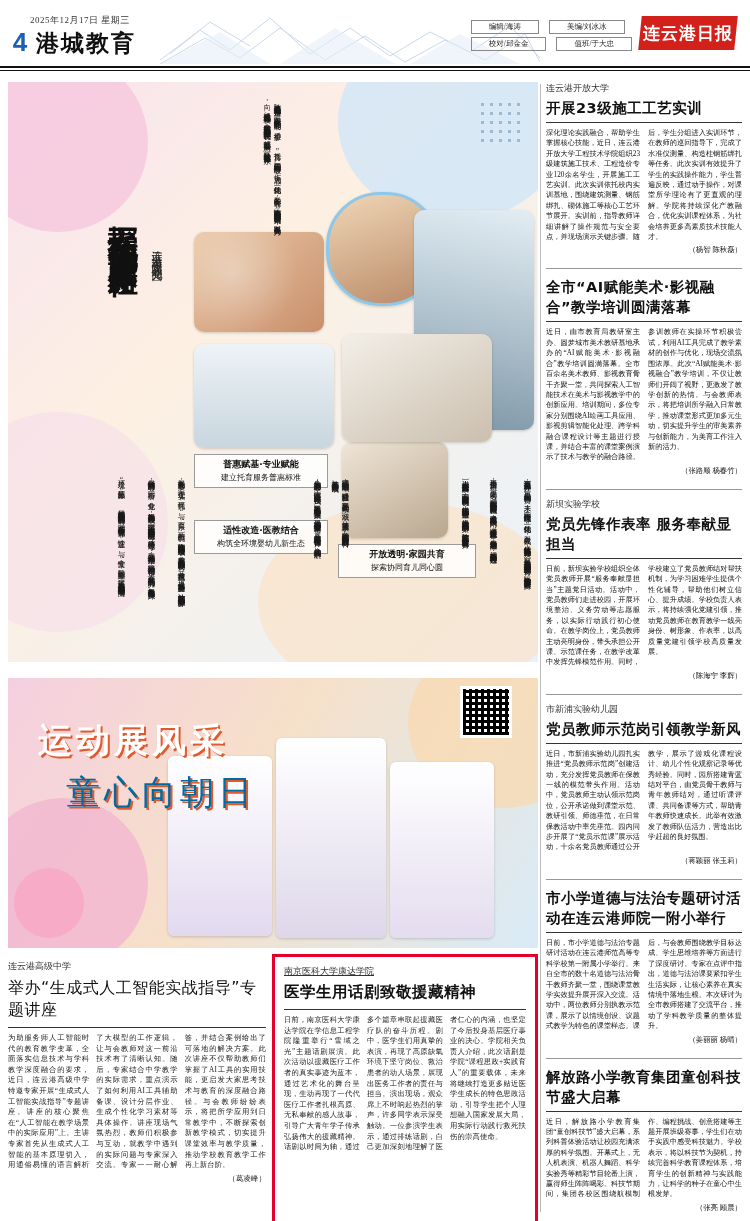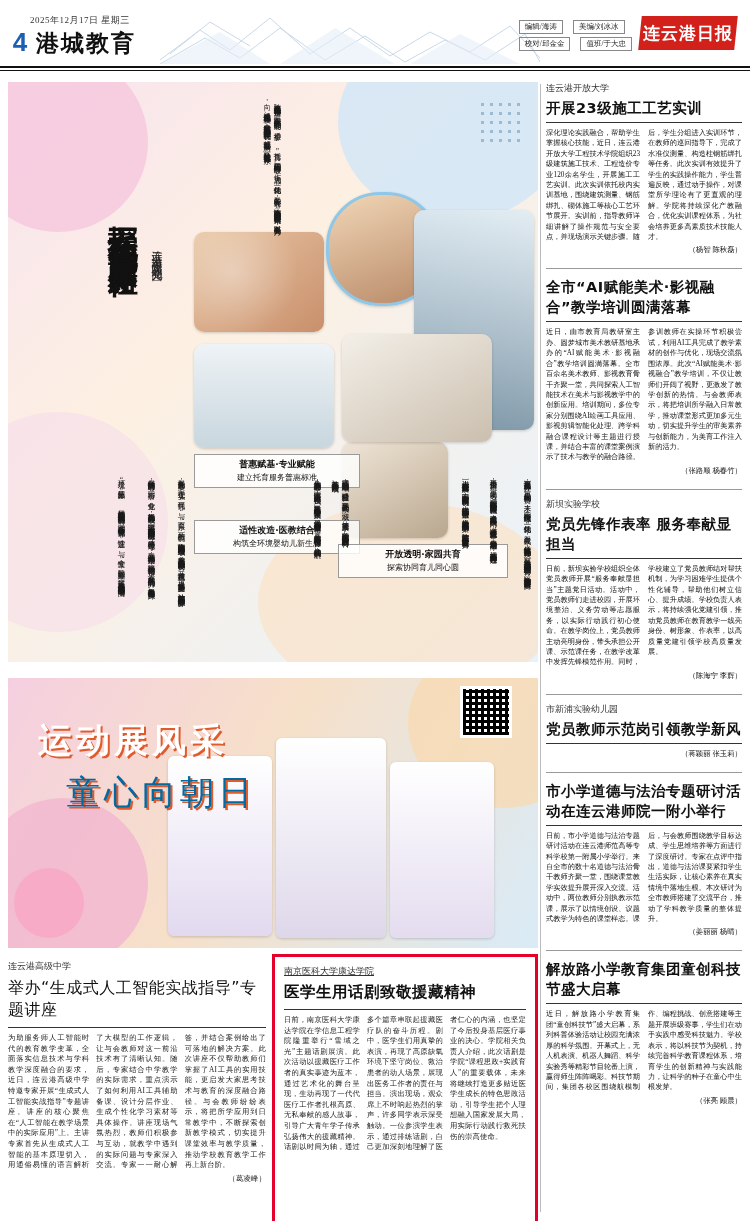--- a/index.html
+++ b/index.html
@@ -18,21 +18,21 @@
   .mh-date{position:absolute;left:30px;top:14px;font-size:9px;color:#333;letter-spacing:.5px;}
   .mh-pagenum{position:absolute;left:8px;top:28px;width:24px;height:28px;color:#1a5fb4;
     font-size:26px;font-weight:bold;font-family:"Liberation Sans",sans-serif;text-align:center;line-height:28px;}
   .mh-section{position:absolute;left:36px;top:28px;font-size:23px;font-weight:bold;letter-spacing:2px;
     font-family:"DejaVu Sans",sans-serif;color:#111;}
   .mh-rule{position:absolute;left:0;top:66px;width:750px;height:2px;background:#111;}
   .mh-rule2{position:absolute;left:0;top:70px;width:750px;height:1px;background:#111;}
   .mh-mountain{position:absolute;left:160px;top:10px;width:380px;height:54px;opacity:.55;}
   .mh-editors{position:absolute;right:118px;top:20px;font-size:7.5px;color:#222;line-height:12px;}
   .mh-editors .row{display:flex;gap:10px;}
-  .mh-editors .cell{border:1px solid #888;padding:0 5px;white-space:nowrap;}
+  .mh-editors .cell{border:1px solid #888;padding:0 17px;white-space:nowrap;}
   .mh-logo{position:absolute;right:14px;top:16px;width:96px;height:34px;background:#d2201a;
     color:#fff;font-size:17px;font-weight:bold;letter-spacing:1px;
     display:flex;align-items:center;justify-content:center;font-family:"DejaVu Sans",sans-serif;
     transform:skewX(-6deg);}
   .mh-logo span{transform:skewX(6deg);}
 
   
   .col-left{position:absolute;left:8px;top:82px;width:530px;height:1130px;}
   .col-right{position:absolute;left:546px;top:82px;width:196px;height:1130px;}
   .vrule{position:absolute;left:540px;top:84px;width:1px;height:1128px;background:#bbb;}
@@ -50,21 +50,21 @@
   .vsub{position:absolute;left:140px;top:160px;
     writing-mode:vertical-rl;text-orientation:upright;
     font-size:11px;letter-spacing:2px;color:#222;font-family:"DejaVu Sans",sans-serif;}
 
   
   .bodycol{position:absolute;font-size:7.4px;line-height:10.4px;color:#1a1a1a;
     text-align:justify;writing-mode:vertical-rl;text-orientation:upright;letter-spacing:.4px;}
   .hbody{font-size:7.4px;line-height:11px;color:#1a1a1a;text-align:justify;letter-spacing:.2px;}
 
   .tagbox{position:absolute;border:1px solid #9a9a9a;background:rgba(255,255,255,.82);
-    font-size:8px;line-height:13px;text-align:center;padding:3px 20px;font-family:"DejaVu Sans",sans-serif;}
+    font-size:8px;line-height:13px;text-align:center;padding:3px 4px;font-family:"DejaVu Sans",sans-serif;}
   .tagbox b{font-size:9px;}
 
   
   .strip{position:absolute;left:0;top:596px;width:530px;height:270px;overflow:hidden;background:#f3d9e7;}
   .stripTitle{position:absolute;left:30px;top:40px;font-size:34px;font-weight:bold;color:#fff;
     font-family:"DejaVu Sans",sans-serif;text-shadow:2px 2px 0 #e05a2b;letter-spacing:4px;}
   .stripTitle2{position:absolute;left:58px;top:92px;font-size:34px;font-weight:normal;color:#0369a1;
     font-family:"DejaVu Sans",sans-serif;text-shadow:2px 2px 0 #e05a2b;letter-spacing:4px;}
   .qr{position:absolute;width:46px;height:46px;background:
       repeating-linear-gradient(90deg,#000 0 3px,#fff 3px 6px),
@@ -249,20 +249,21 @@
       <div class="rail-rule"></div>
       <div class="cols2">日前，新坝实验学校组织全体党员教师开展“服务奉献显担当”主题党日活动。活动中，党员教师们走进校园，开展环境整治、义务劳动等志愿服务，以实际行动践行初心使命。在教学岗位上，党员教师主动亮明身份，带头承担公开课、示范课任务，在教学改革中发挥先锋模范作用。同时，学校建立了党员教师结对帮扶机制，为学习困难学生提供个性化辅导，帮助他们树立信心、提升成绩。学校负责人表示，将持续强化党建引领，推动党员教师在教育教学一线亮身份、树形象、作表率，以高质量党建引领学校高质量发展。</div>
       <div class="rail-by">（陈海宁 李辉）</div>
     </div>
     <div class="hrule"></div>
 
     <div class="rail-item">
       <div class="rail-kicker">市新浦实验幼儿园</div>
       <h3 class="rail-h">党员教师示范岗引领教学新风</h3>
       <div class="rail-rule"></div>
+      <div class="cols2">近日，市新浦实验幼儿园扎实推进“党员教师示范岗”创建活动，充分发挥党员教师在保教一线的模范带头作用。活动中，党员教师主动认领示范岗位，公开承诺做到课堂示范、教研引领、师德垂范，在日常保教活动中率先垂范。园内同步开展了“党员示范课”展示活动，十余名党员教师通过公开教学，展示了游戏化课程设计、幼儿个性化观察记录等优秀经验。同时，园所搭建青蓝结对平台，由党员骨干教师与青年教师结对，通过听课评课、共同备课等方式，帮助青年教师快速成长。此举有效激发了教师队伍活力，营造出比学赶超的良好氛围。</div>
       <div class="rail-by">（蒋颖丽 张玉莉）</div>
     </div>
     <div class="hrule"></div>
 
     <div class="rail-item">
       <h3 class="rail-h">市小学道德与法治专题研讨活动在连云港师院一附小举行</h3>
       <div class="rail-rule"></div>
       <div class="cols2">日前，市小学道德与法治专题研讨活动在连云港师范高等专科学校第一附属小学举行。来自全市的数十名道德与法治骨干教师齐聚一堂，围绕课堂教学实效提升展开深入交流。活动中，两位教师分别执教示范课，展示了以情境创设、议题式教学为特色的课堂样态。课后，与会教师围绕教学目标达成、学生思维培养等方面进行了深度研讨。专家在点评中指出，道德与法治课要紧扣学生生活实际，让核心素养在真实情境中落地生根。本次研讨为全市教师搭建了交流平台，推动了学科教学质量的整体提升。</div>
       <div class="rail-by">（姜丽丽 杨晴）</div>
     </div>

